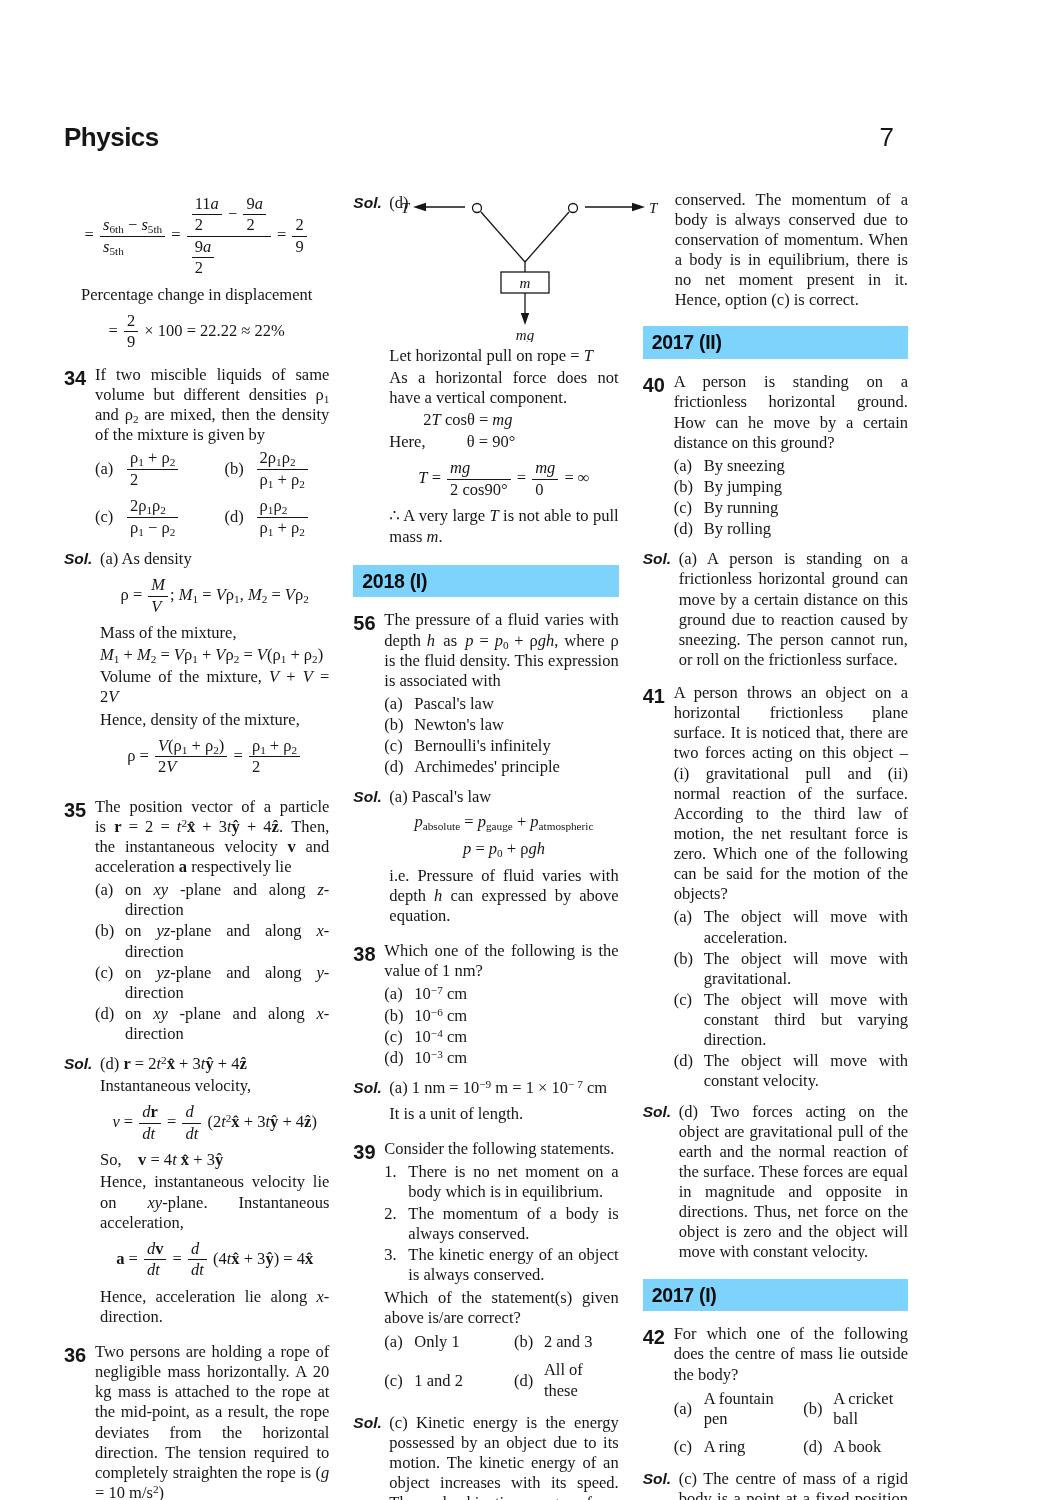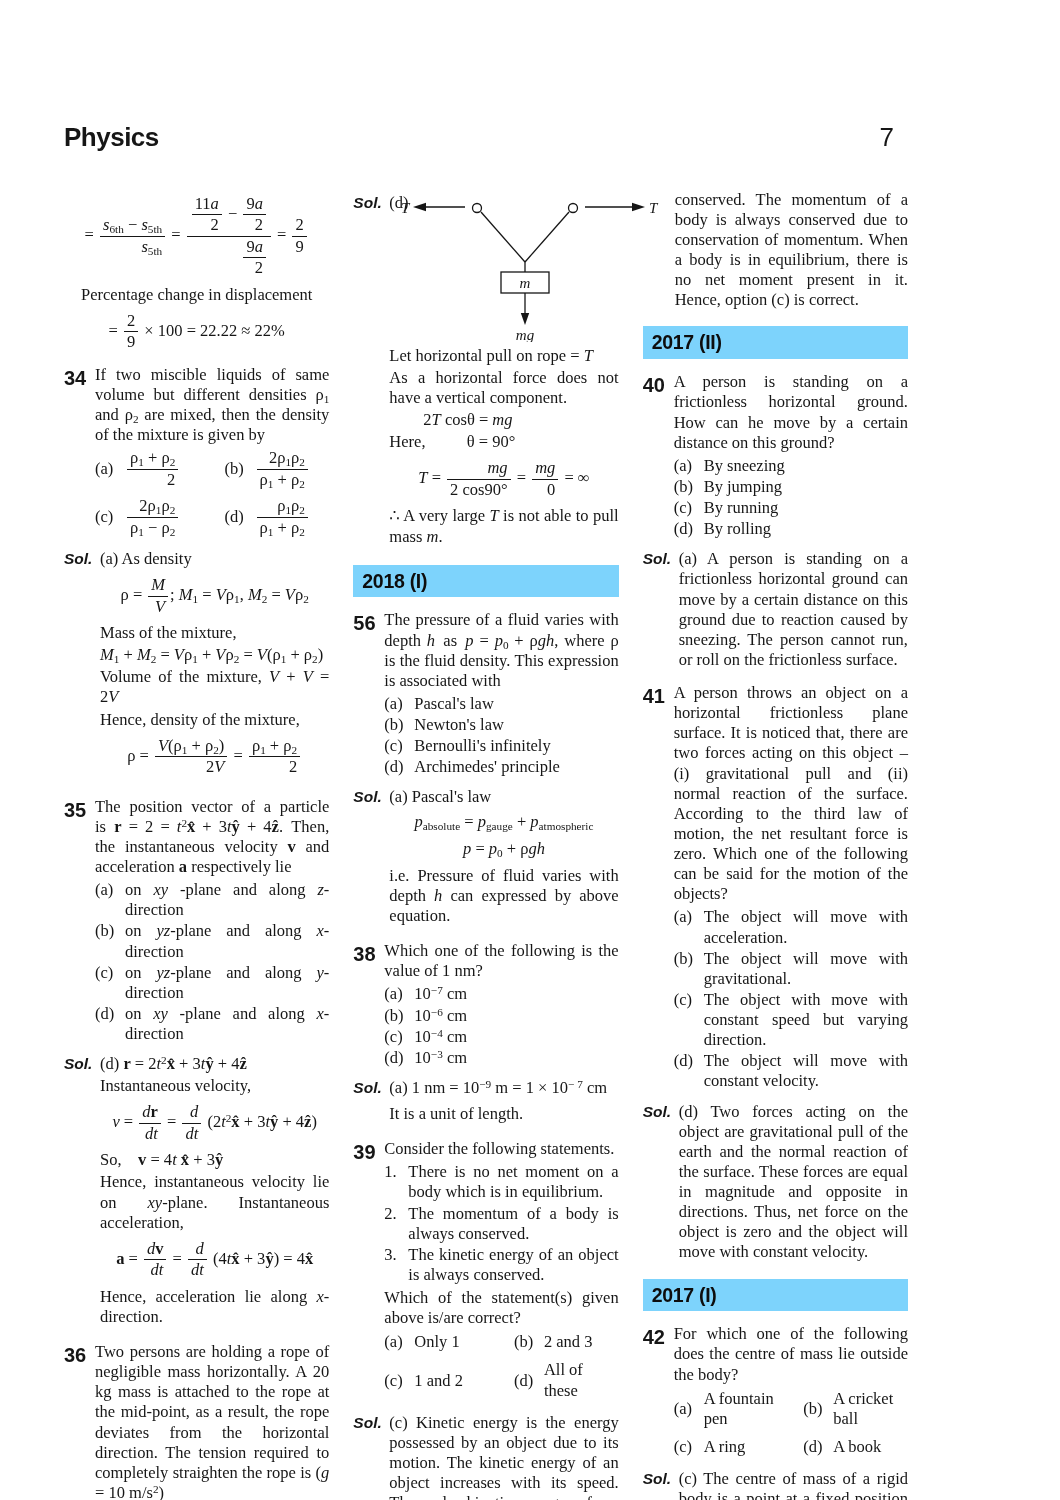--- a/index.html
+++ b/index.html
@@ -13,21 +13,21 @@
   .col{flex:1;min-width:0;}
   .sec-hdr{background:#7dd3fc;color:#0d0d0d;font-family:"Liberation Sans", sans-serif;
            font-weight:700;font-size:19.5px;letter-spacing:-0.3px;padding:5px 9px 4px;margin:16px 0 13px;}
   .para{margin:2px 0;text-align:justify;}
   .para.center{text-align:center;}
   .para.ind2{margin-left:34px;text-align:left;}
   .para.cont{padding-left:32px;}
   .para.gap{margin-top:6px;}
   .math{text-align:center;margin:7px 0;}
   .math.mtop{margin-top:4px;text-align:center;}
-  .frac{display:inline-block;vertical-align:middle;text-align:right;line-height:1.12;margin:0 2px;}
+  .frac{display:inline-block;vertical-align:middle;text-align:left;line-height:1.12;margin:0 2px;}
   .frac .fn{display:block;border-bottom:1.3px solid #161616;padding:0 3px 1px;}
   .frac .fd{display:block;padding:1px 3px 0;}
   sub{font-size:68%;vertical-align:-0.3em;line-height:0;}
   sup{font-size:68%;vertical-align:0.45em;line-height:0;}
   .q{display:flex;margin:13px 0 7px;}
   .qnum{flex:none;width:31px;font-family:"Liberation Sans", sans-serif;font-weight:700;font-size:20px;padding-top:1px;}
   .qbody{flex:1;min-width:0;}
   .qtext{text-align:justify;margin-bottom:3px;}
   .sol{display:flex;margin:5px 0 12px;}
   .sol-label{flex:none;width:36px;font-family:"Liberation Sans", sans-serif;font-weight:700;font-style:italic;font-size:15.5px;padding-top:1px;}
@@ -340,21 +340,21 @@
               <div class="opt">
                 <span class="opt-l">(a)</span>
                 <span class="opt-c">The object will move with acceleration.</span>
               </div>
               <div class="opt">
                 <span class="opt-l">(b)</span>
                 <span class="opt-c">The object will move with gravitational.</span>
               </div>
               <div class="opt">
                 <span class="opt-l">(c)</span>
-                <span class="opt-c">The object with move with constant speed but varying direction.</span>
+                <span class="opt-c">The object will move with constant third but varying direction.</span>
               </div>
               <div class="opt">
                 <span class="opt-l">(d)</span>
                 <span class="opt-c">The object will move with constant velocity.</span>
               </div>
             </div>
           </div>
         </div>
         <div class="sol">
           <span class="sol-label">Sol.</span>

